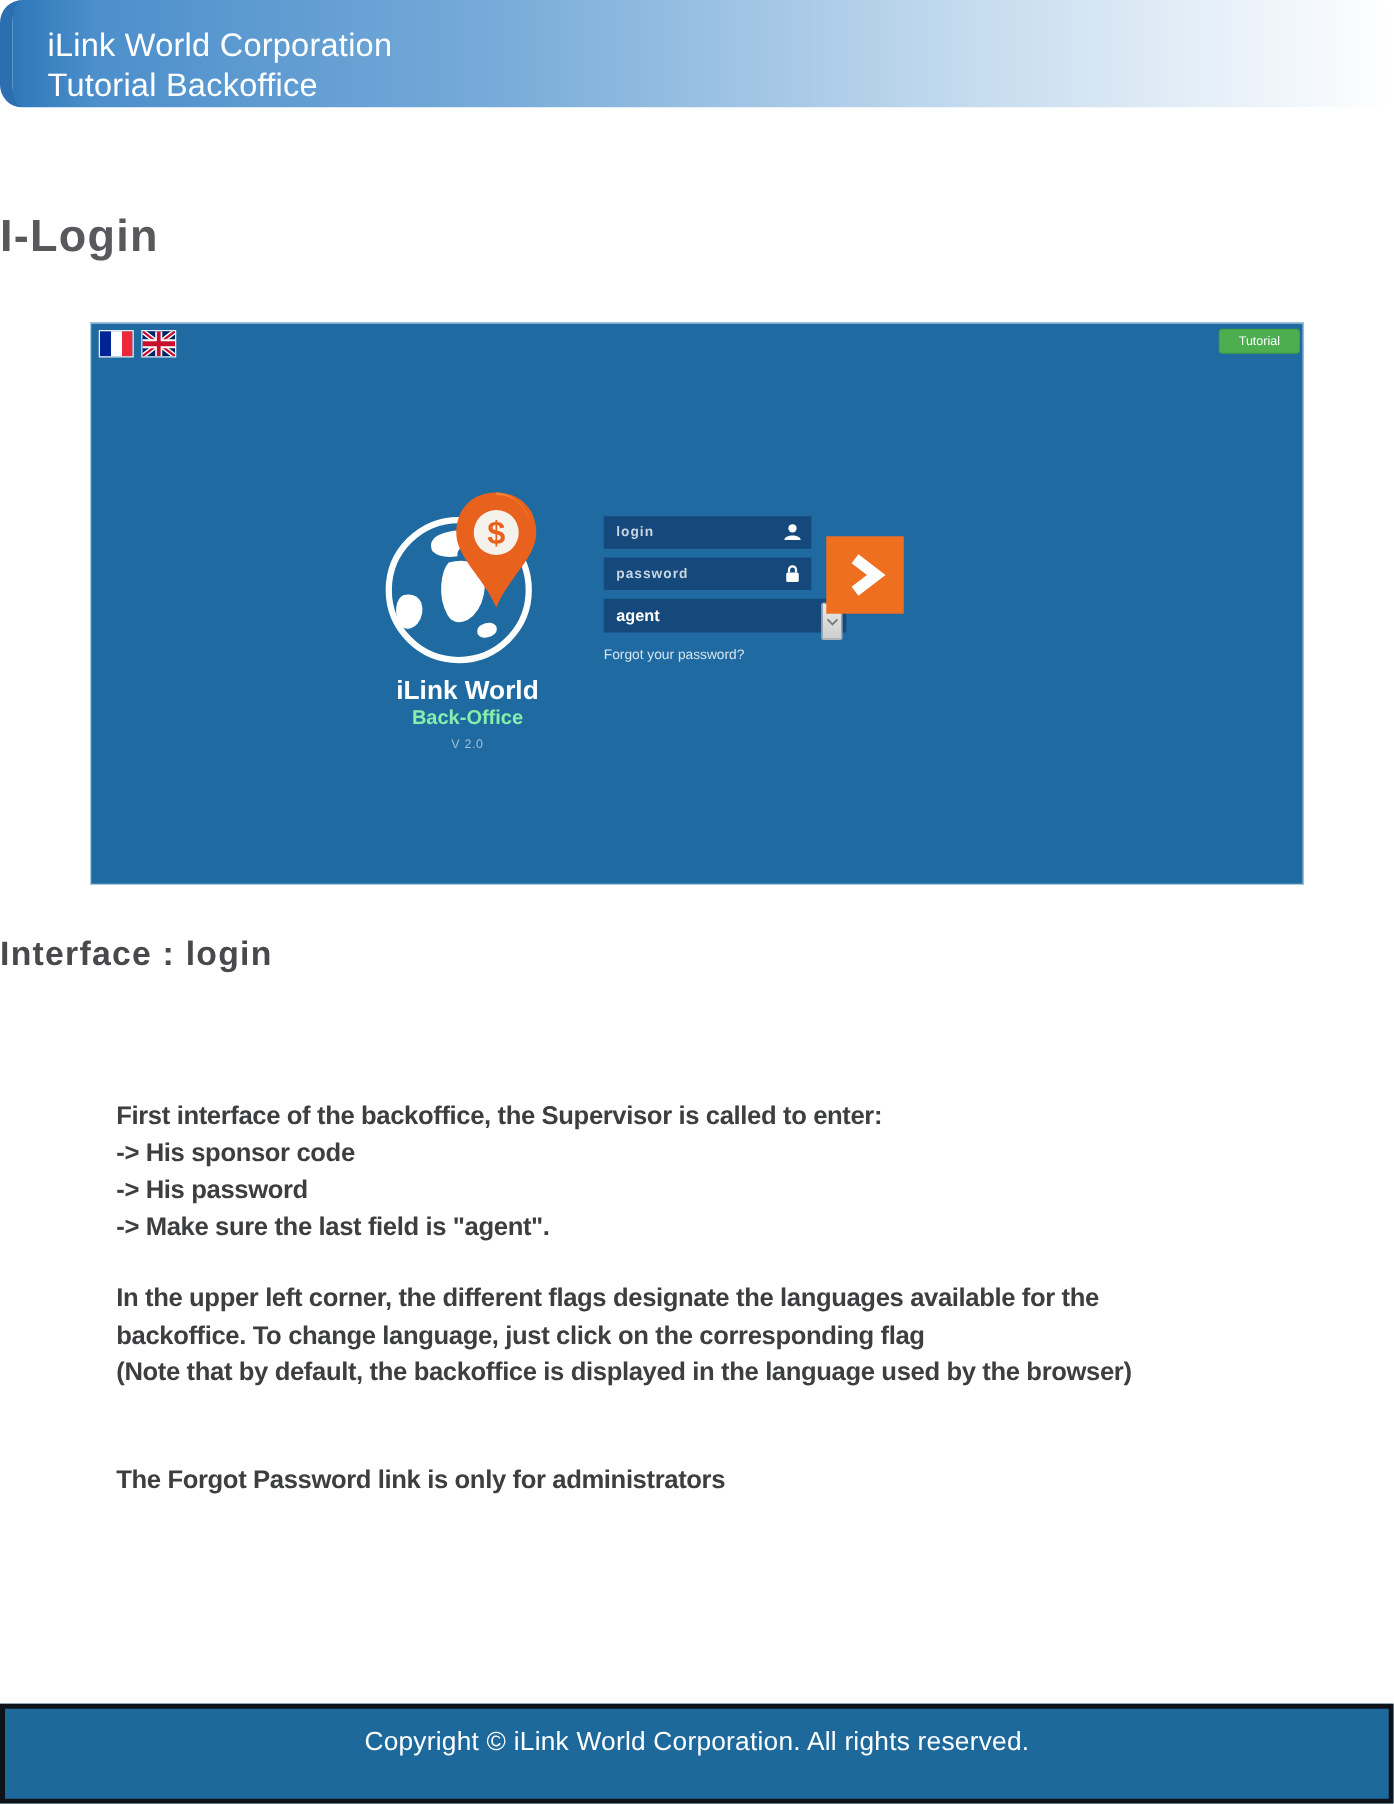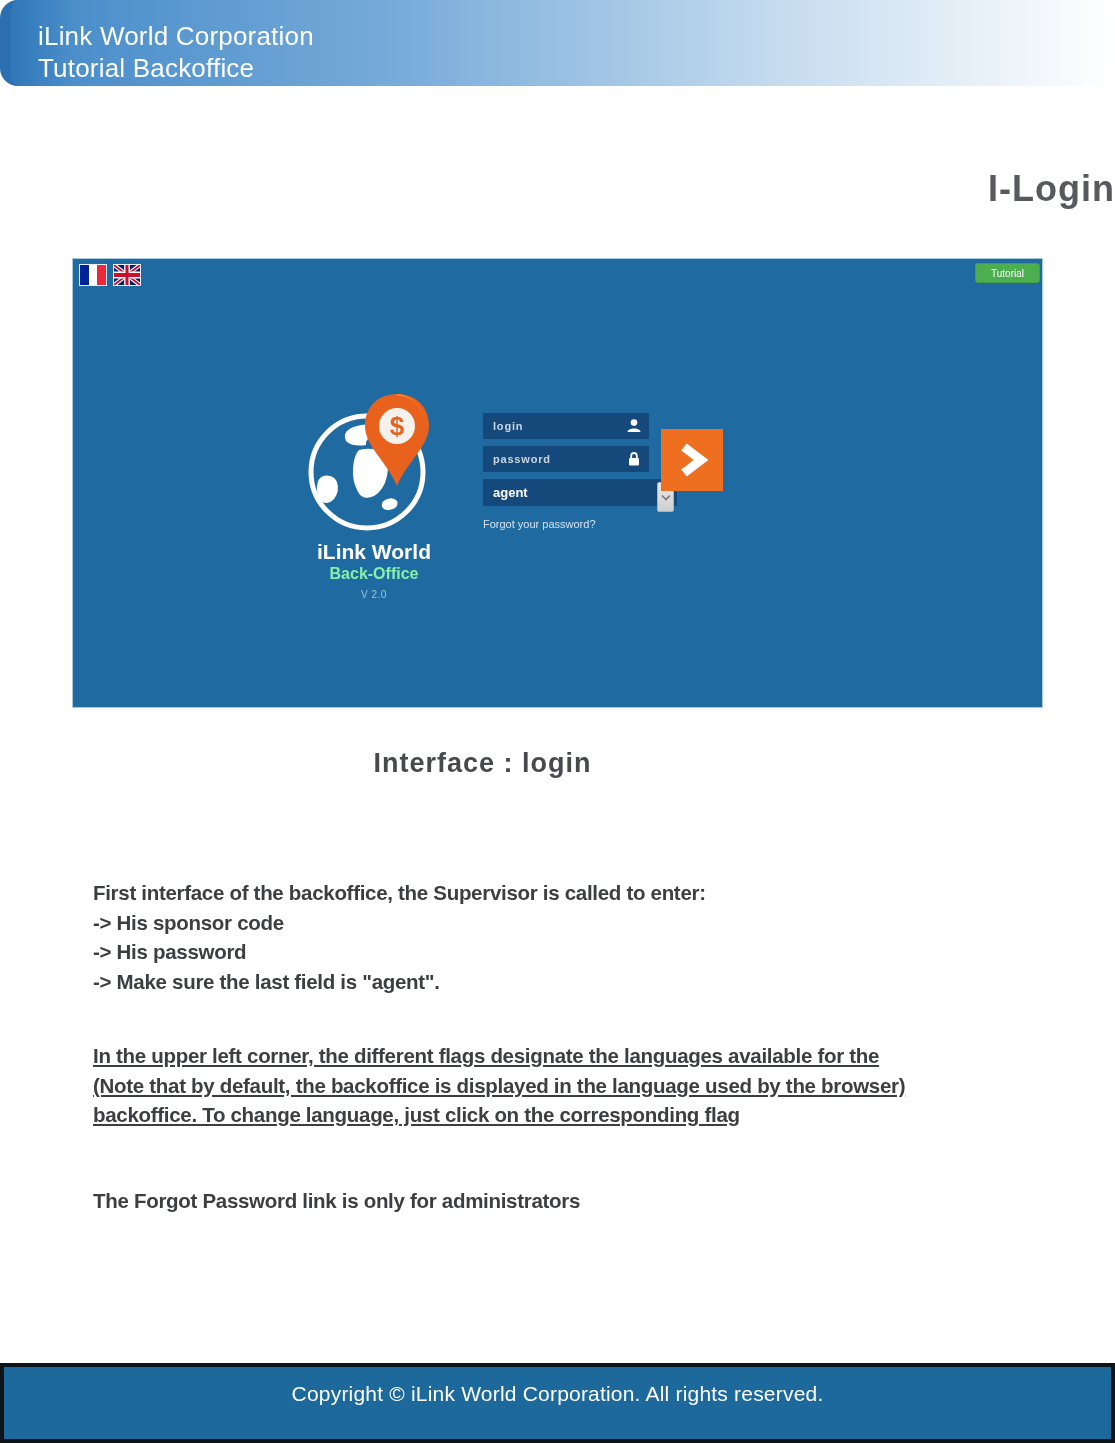--- a/index.html
+++ b/index.html
@@ -13,21 +13,21 @@
     background:linear-gradient(to right, #2f77b8 0%, #4c8fcb 6%, #77abd9 35%, #c6dcef 70%, #ffffff 100%);
     border-left:10px solid #2b6fb0;
     color:#ffffff;
     border-radius:18px;
   }
   .banner-text { position:absolute; left:28px; top:20px; font-size:26px; line-height:32px; font-weight:400; letter-spacing:0.2px; }
 
   
   .doc-title {
     position:absolute; left:0; top:168px; width:1115px;
-    text-align:right; font-size:36px; font-weight:bold; color:#58595c; letter-spacing:1px;
+    text-align:left; font-size:36px; font-weight:bold; color:#58595c; letter-spacing:1px;
   }
 
   
   .shot {
     position:absolute; left:72px; top:258px; width:971px; height:450px;
     background:#1f6ba1; border:1px solid #a9c9df;
   }
   .flags { position:absolute; left:6px; top:5px; display:flex; gap:6px; }
   .flag { width:28px; height:22px; display:block; border:1px solid #e8eef4; cursor:pointer; }
   .flag-fr { background:linear-gradient(to right, #002395 0 33.3%, #ffffff 33.3% 66.6%, #ED2939 66.6% 100%); }
@@ -67,28 +67,28 @@
   }
   .forgot-link { display:inline-block; margin-top:3px; color:#d4e3f0; font-size:11px; text-decoration:none; cursor:pointer; }
 
   .submit-btn {
     position:absolute; left:588px; top:170px; width:62px; height:62px;
     background:#ed6f1f; border:none; cursor:pointer; display:flex; align-items:center; justify-content:center;
   }
 
   
   .caption {
-    position:absolute; left:0; top:748px; width:965px; text-align:center;
+    position:absolute; left:0; top:748px; width:965px; 
     font-size:27px; font-weight:bold; color:#48494c; letter-spacing:1px;
   }
 
   
   .body-copy { position:absolute; left:93px; top:878px; width:960px; color:#3d3e40; }
   .body-copy .line { font-size:20.5px; font-weight:bold; line-height:29.5px; letter-spacing:-0.3px; }
-  .para2 { margin-top:45px;text-decoration:underline; }
+  .para2 { margin-top:28px; }
   .para3 { margin-top:56px; }
 
   
   .footer {
     position:absolute; left:0; top:1363px; width:1115px; height:80px;
     background:#1d699b; border:4px solid #0e1319;
     text-align:center; color:#ffffff;
   }
   .footer-text { margin-top:15px; font-size:21px; letter-spacing:0.2px; }
 </style>
@@ -181,22 +181,22 @@
 
   <div class="body-copy">
     <div class="para1">
       <div class="line">First interface of the backoffice, the Supervisor is called to enter:</div>
       <div class="line">-&gt; His sponsor code</div>
       <div class="line">-&gt; His password</div>
       <div class="line">-&gt; Make sure the last field is "agent".</div>
     </div>
     <div class="para2">
       <div class="line">In the upper left corner, the different flags designate the languages available for the</div>
+      <div class="line">backoffice. To change language, just click on the corresponding flag</div>
       <div class="line">(Note that by default, the backoffice is displayed in the language used by the browser)</div>
-      <div class="line">backoffice. To change language, just click on the corresponding flag</div>
     </div>
     <div class="para3">
       <div class="line">The Forgot Password link is only for administrators</div>
     </div>
   </div>
 
   <footer class="footer">
     <div class="footer-text">Copyright © iLink World Corporation. All rights reserved.</div>
   </footer>
 

